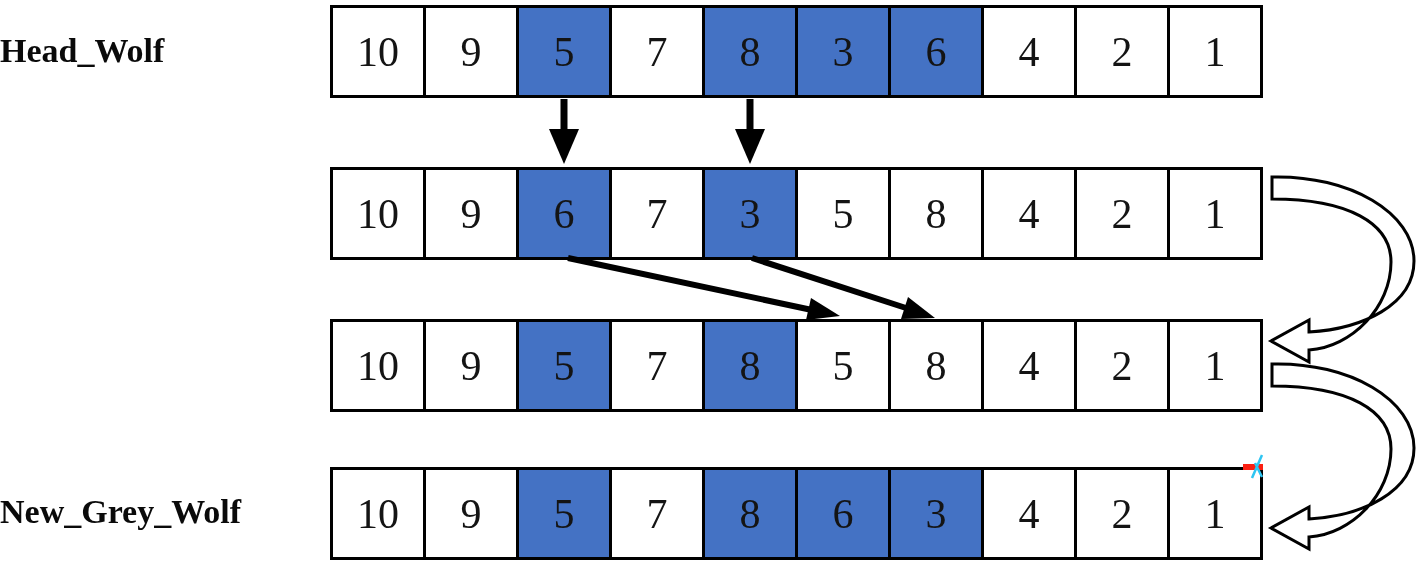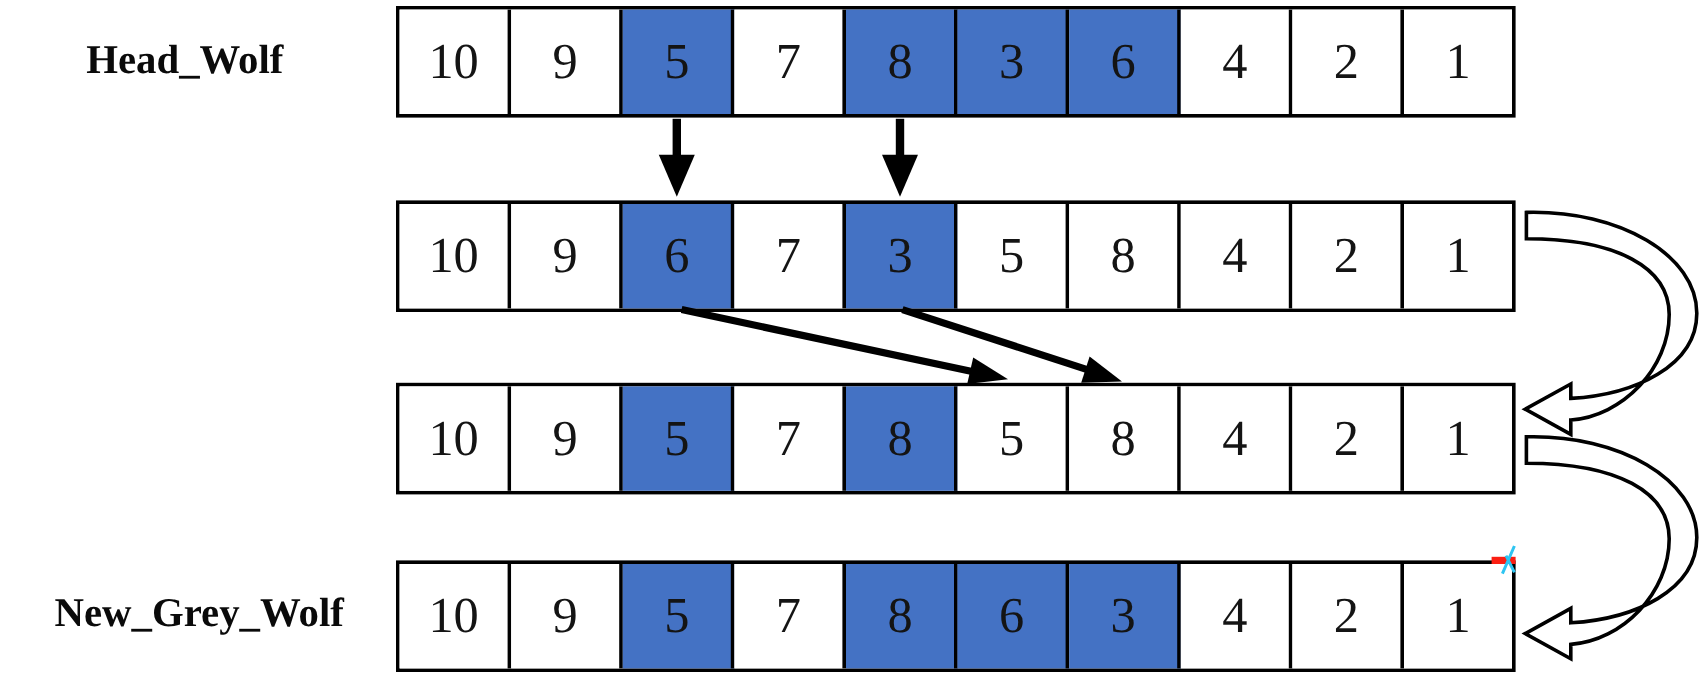--- a/index.html
+++ b/index.html
@@ -14,27 +14,27 @@
   }
   .cell{
     width:90px;height:87px;border-right:3px solid #000;box-sizing:content-box;
     display:flex;align-items:center;justify-content:center;
     font-size:42px;color:#141414;background:#fff;line-height:1;
     font-family:"Liberation Serif",serif;
   }
   .cell:last-child{border-right:none;}
   .cell.hl{background:var(--hl,#4472C4);}
   .row-label{
-    position:absolute;left:0;width:308px;text-align:center;
+    position:absolute;left:0;width:308px;text-align:left;
     font-family:"Liberation Serif",serif;font-weight:bold;font-size:34px;
     color:#0a0a0a;line-height:42px;white-space:nowrap;
   }
   #lbl-0{top:30px;}
   #lbl-1{top:192px;}
-  #lbl-3{top:491px;padding-left:12px;}
+  #lbl-3{top:491px;}
   #arrow-overlay{position:absolute;left:0;top:0;pointer-events:none;z-index:5;}
 </style>
 </head>
 <body>
 
 <div id="stage">
 
   <div class="row-label" id="lbl-0">Head_Wolf</div>
   <div class="row-label" id="lbl-3">New_Grey_Wolf</div>
 

